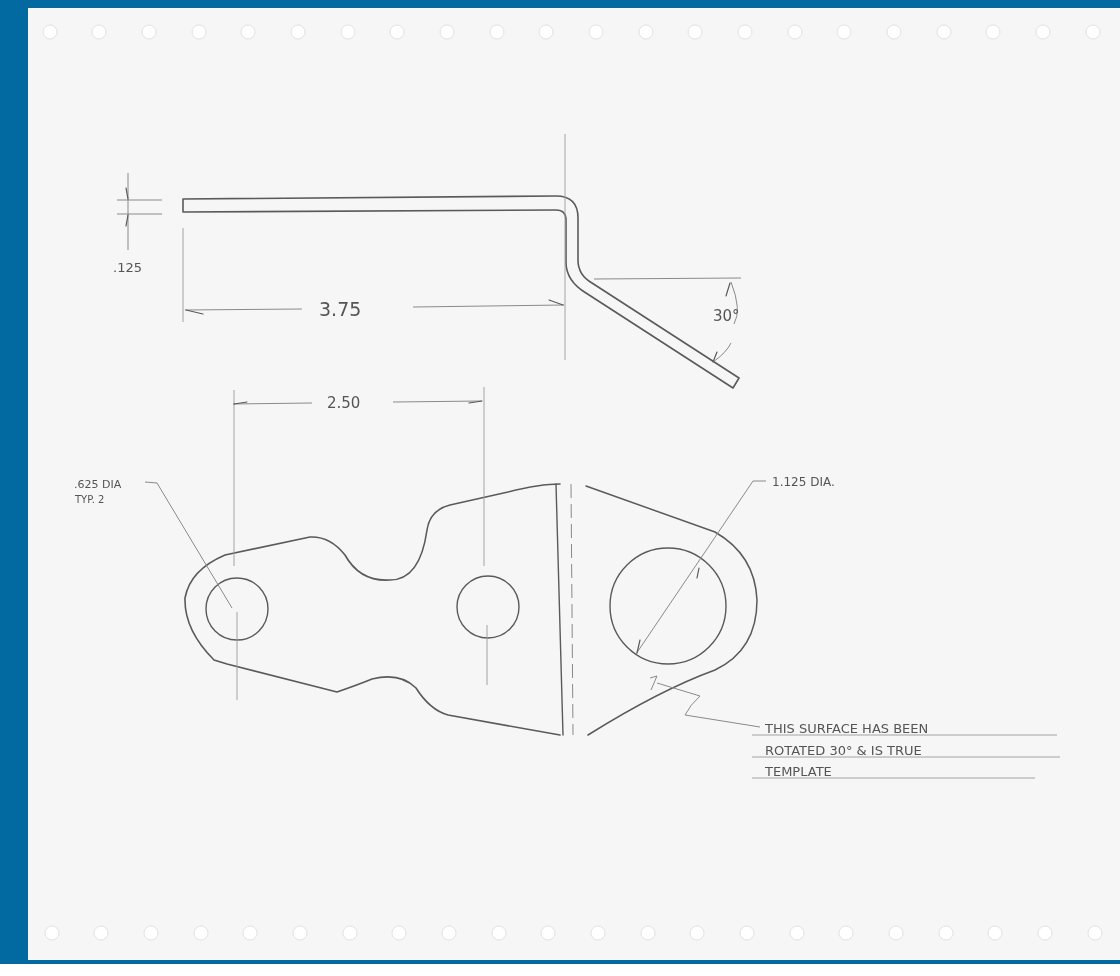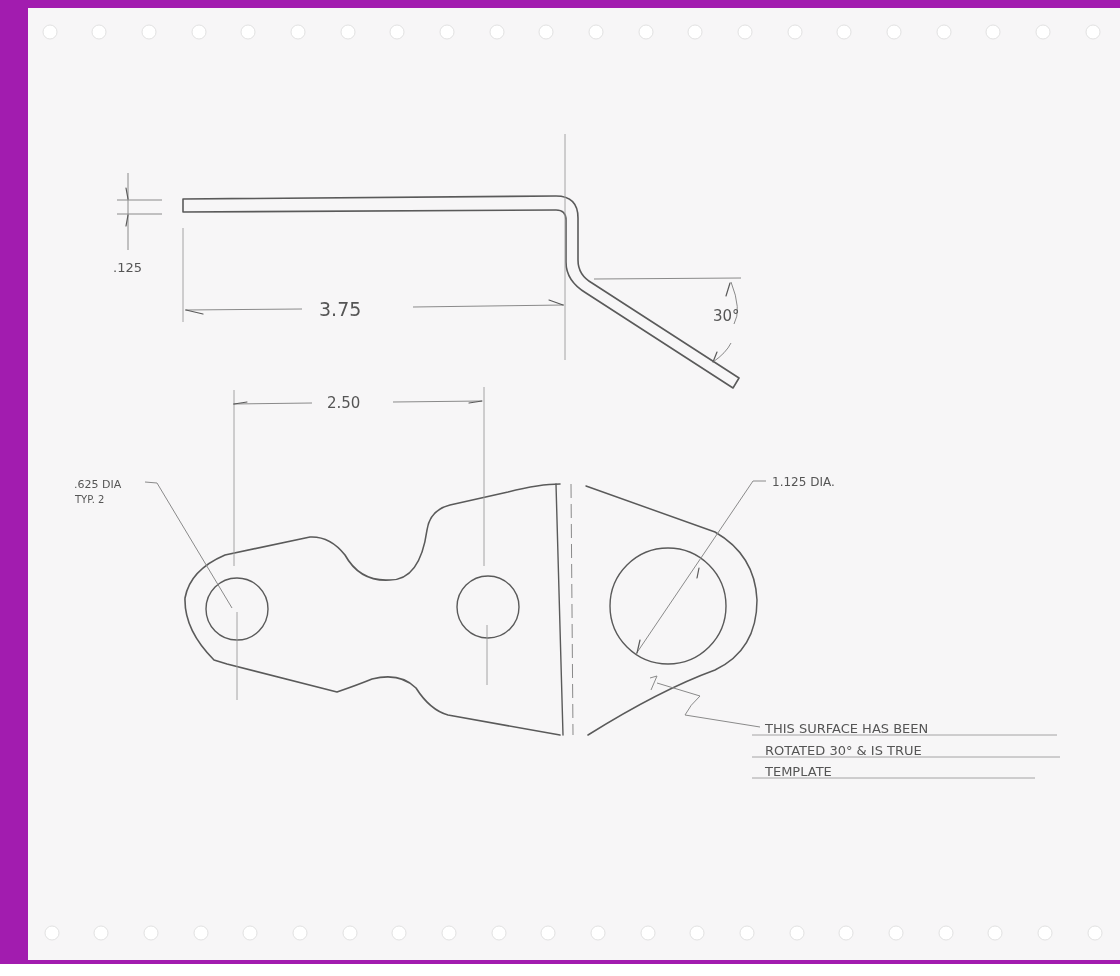--- a/index.html
+++ b/index.html
@@ -1,17 +1,17 @@
 <!DOCTYPE html>
 <html><head>
   <meta charset="utf-8">
   <style>
     html, body { margin: 0; padding: 0; background: #ffffff; }
     body { width: 1120px; height: 976px; overflow: hidden; position: relative; }
-    .page { position: absolute; left: 0; top: 0; width: 1120px; height: 964px; background: #a21caf; }
+    .page { position: absolute; left: 0; top: 0; width: 1120px; height: 964px; background: #0369a1; }
     .paper { position: absolute; left: 28px; top: 8px; width: 1092px; height: 952px; background: #f7f6f7; }
     svg { position: absolute; left: 0; top: 0; }
     .hand { font-family: "DejaVu Sans", sans-serif; fill: #555; }
     .ink { stroke: #5a5a5a; fill: none; stroke-linecap: round; stroke-linejoin: round; }
     .thin { stroke: #8a8a8a; fill: none; stroke-width: 1; }
     .ext { stroke: #9a9a9a; fill: none; stroke-width: 0.9; }
     .hole-mark { fill: #ffffff; stroke: #e2e2e2; stroke-width: 1; }
   </style>
 </head>
 <body>

